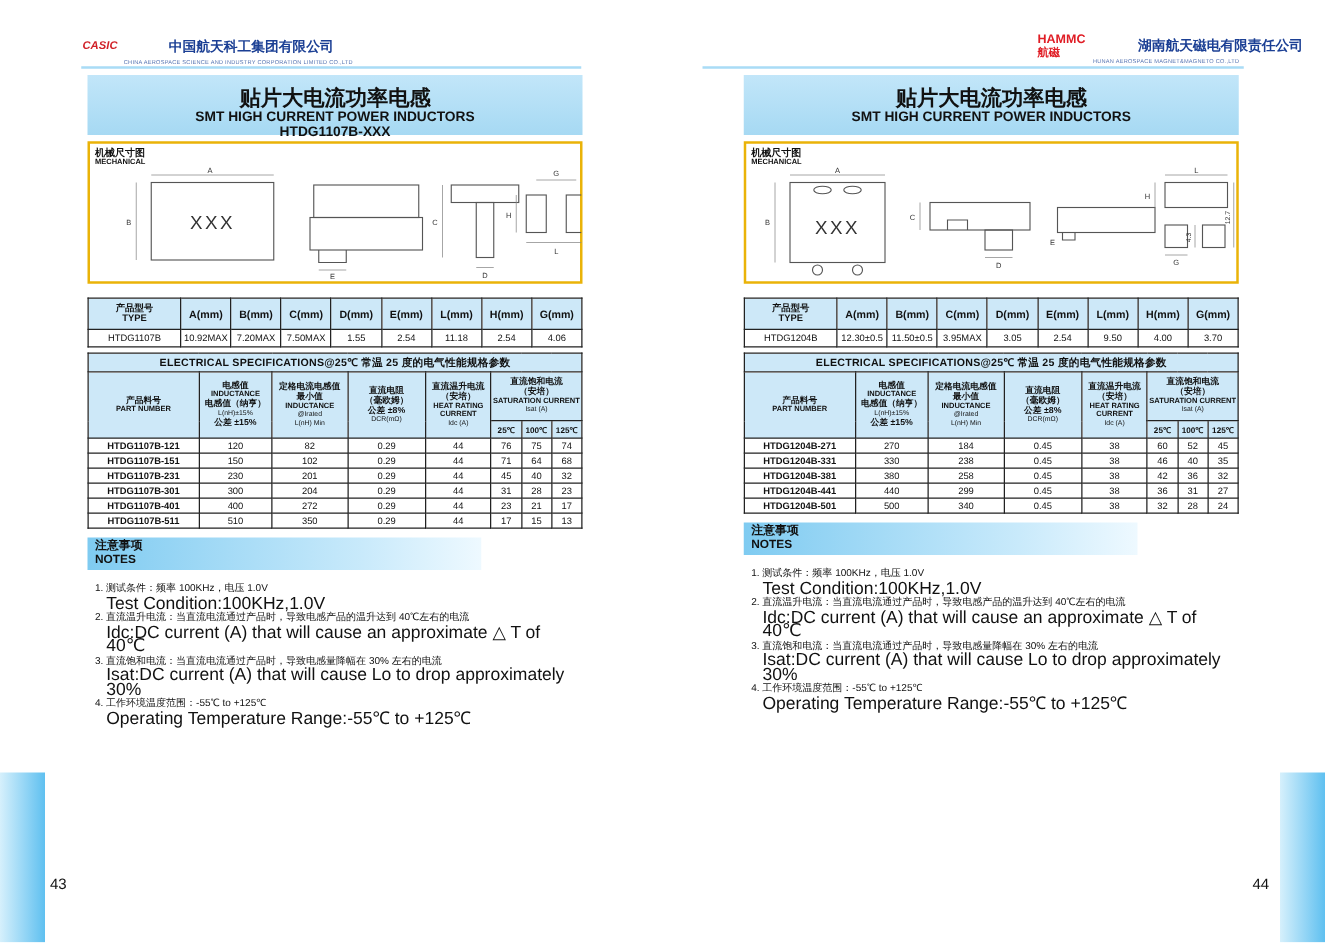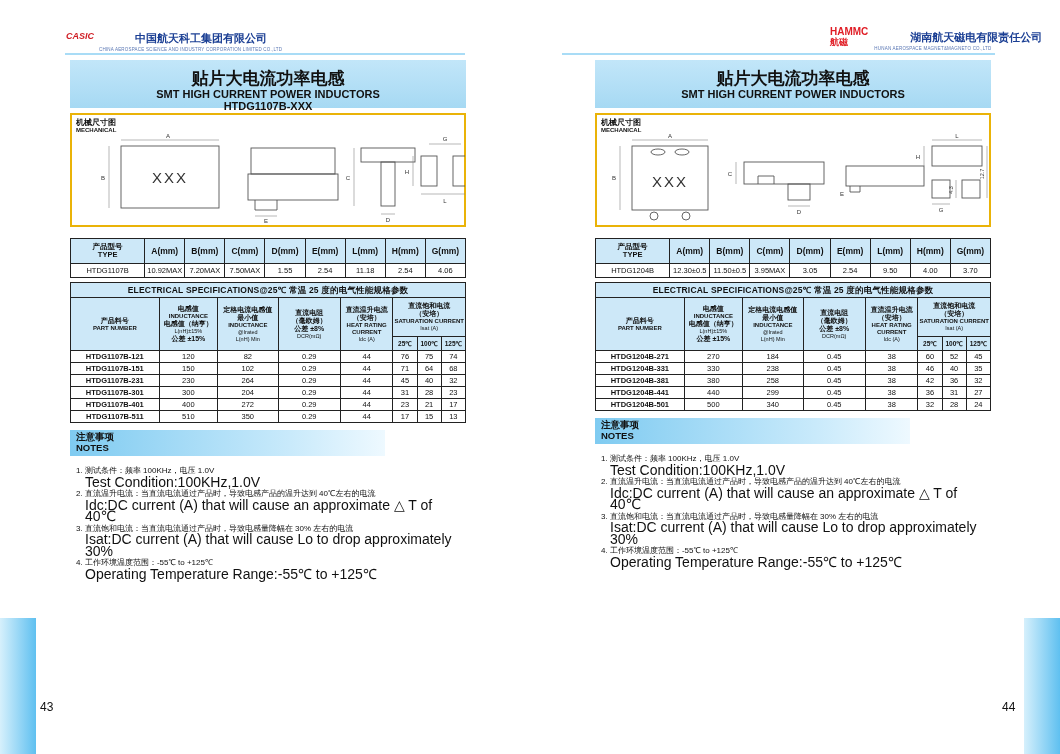--- a/index.html
+++ b/index.html
@@ -256,21 +256,21 @@
             <td>0.29</td>
             <td>44</td>
             <td>71</td>
             <td>64</td>
             <td>68</td>
           </tr>
 
           <tr>
             <td class="pn">HTDG1107B-231</td>
             <td>230</td>
-            <td>264</td>
+            <td>201</td>
             <td>0.29</td>
             <td>44</td>
             <td>45</td>
             <td>40</td>
             <td>32</td>
           </tr>
 
           <tr>
             <td class="pn">HTDG1107B-301</td>
             <td>300</td>

